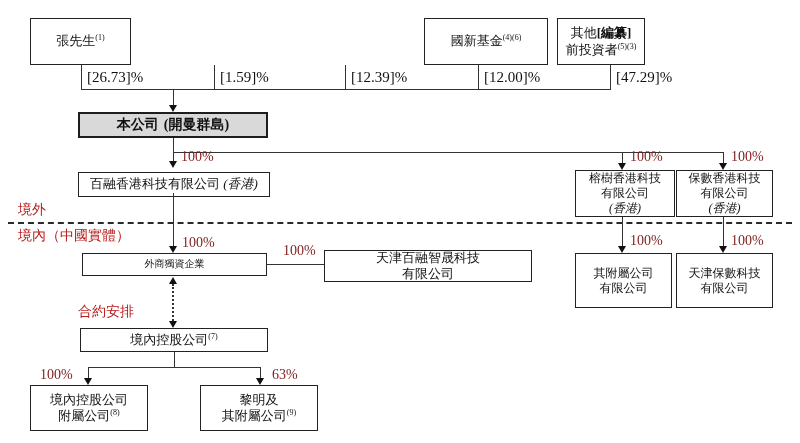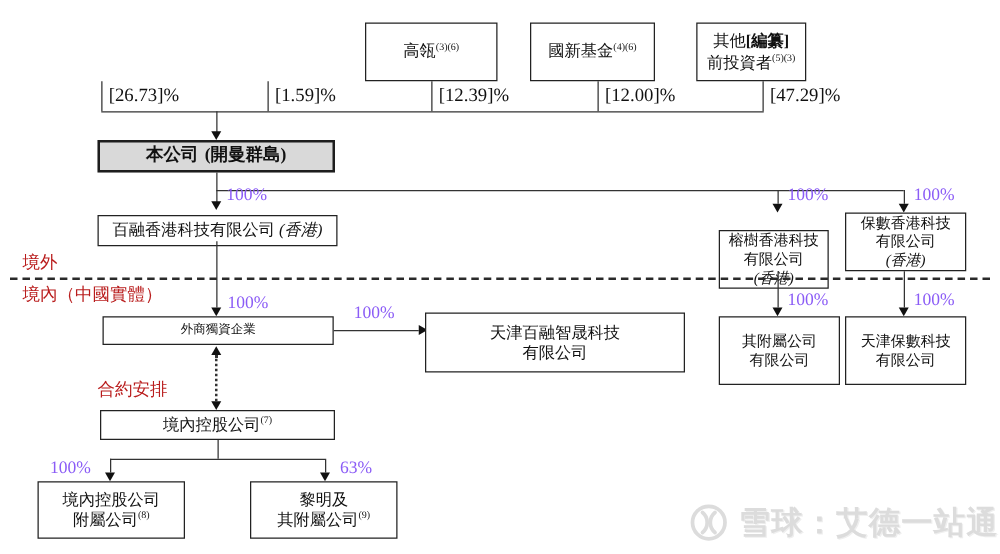--- a/index.html
+++ b/index.html
@@ -22,36 +22,36 @@
   .company-box{background:#d9d9d9;border:2px solid #1d1d1d;font-weight:bold;font-size:14px;}
   .company-box .bi{margin-left:5px;}
   .vl{position:absolute;width:1px;background:#333;}
   .hl{position:absolute;height:1px;background:#333;}
   .dash-h{position:absolute;border-top:2px dashed #2a2a2a;height:0;}
   .dot-v{position:absolute;width:0;border-left:2px dotted #333;}
   .ad{position:absolute;width:0;height:0;border-left:4px solid transparent;border-right:4px solid transparent;border-top:7px solid #111;}
   .au{position:absolute;width:0;height:0;border-left:4px solid transparent;border-right:4px solid transparent;border-bottom:7px solid #111;}
   .ar{position:absolute;width:0;height:0;border-top:4px solid transparent;border-bottom:4px solid transparent;border-left:7px solid #111;}
   .pct{position:absolute;font-size:15px;color:#111;white-space:nowrap;}
-  .pct-s{position:absolute;font-size:14px;color:#8b5cf6;white-space:nowrap;}
+  .pct-s{position:absolute;font-size:14px;color:#7f1d1d;white-space:nowrap;}
   .zone{position:absolute;font-size:14px;color:#b91c1c;white-space:nowrap;}
   .wm{position:absolute;left:551px;top:401px;display:flex;align-items:center;gap:8px;
       color:#dcdcdc;font-size:25px;font-weight:bold;letter-spacing:1px;
       text-shadow:1px 1px 0 #efefef;}
   .small-cjk{font-size:12px;}
 </style>
 </head>
 <body>
 
 <div class="stage">
 
-  <div class="box" style="left:292px;top:18px;width:106px;height:47px">
-    <span class="lbl"><span class="pre">高瓴</span><sup class="fn">(3)(6)</sup></span>
+  <div class="box" style="left:30px;top:18px;width:101px;height:47px">
+    <span class="lbl"><span class="pre">張先生</span><sup class="fn">(1)</sup></span>
   </div>
-  <div class="box" style="left:424px;top:18px;width:100px;height:47px">
+  <div class="box" style="left:424px;top:18px;width:124px;height:47px">
     <span class="lbl"><span class="pre">國新基金</span><sup class="fn">(4)(6)</sup></span>
   </div>
   <div class="box" style="left:557px;top:18px;width:88px;height:47px">
     <span class="lbl">
       <span>其他</span><span class="bd">[編纂]</span>
       <span class="l2"><span>前投資者</span><sup class="fn">(5)(3)</sup></span>
     </span>
   </div>
 
   <div class="vl" style="left:81px;top:65px;height:24px"></div>
@@ -85,21 +85,21 @@
   <div class="ad" style="left:618px;top:163px"></div>
   <span class="pct-s" style="left:630px;top:149px">100%</span>
 
   <div class="vl" style="left:723px;top:152px;height:11px"></div>
   <div class="ad" style="left:719px;top:163px"></div>
   <span class="pct-s" style="left:731px;top:149px">100%</span>
 
   <div class="box" style="left:78px;top:172px;width:192px;height:25px">
     <span class="lbl"><span>百融香港科技有限公司</span> <i class="rgn-inline">(香港)</i></span>
   </div>
-  <div class="box small-cjk" style="left:575px;top:184px;width:88px;height:47px">
+  <div class="box small-cjk" style="left:575px;top:170px;width:100px;height:47px">
     <span class="lbl"><span class="pre">榕樹香港科技
 有限公司</span><i class="rgn-block">(香港)</i></span>
   </div>
   <div class="box small-cjk" style="left:676px;top:170px;width:97px;height:47px">
     <span class="lbl"><span class="pre">保數香港科技
 有限公司</span><i class="rgn-block">(香港)</i></span>
   </div>
 
   <span class="zone" style="left:18px;top:201px">境外</span>
   <div class="dash-h" style="left:8px;top:222px;width:784px"></div>
@@ -109,21 +109,21 @@
   <div class="ad" style="left:169px;top:246px"></div>
   <span class="pct-s" style="left:182px;top:235px">100%</span>
 
   <div class="box" style="left:82px;top:253px;width:185px;height:23px;font-size:10px">
     <span class="lbl">外商獨資企業</span>
   </div>
 
   <div class="hl" style="left:267px;top:264px;width:68px"></div>
   <div class="ar" style="left:335px;top:260px"></div>
   <span class="pct-s" style="left:283px;top:243px">100%</span>
-  <div class="box" style="left:340px;top:250px;width:208px;height:48px">
+  <div class="box" style="left:324px;top:250px;width:208px;height:32px">
     <span class="lbl pre">天津百融智晟科技
 有限公司</span>
   </div>
 
   <div class="vl" style="left:622px;top:217px;height:29px"></div>
   <div class="ad" style="left:618px;top:246px"></div>
   <span class="pct-s" style="left:630px;top:233px">100%</span>
 
   <div class="vl" style="left:723px;top:217px;height:29px"></div>
   <div class="ad" style="left:719px;top:246px"></div>
@@ -158,22 +158,14 @@
 
   <div class="box" style="left:30px;top:385px;width:118px;height:46px">
     <span class="lbl"><span class="pre">境內控股公司
 附屬公司</span><sup class="fn">(8)</sup></span>
   </div>
   <div class="box" style="left:200px;top:385px;width:118px;height:46px">
     <span class="lbl"><span class="pre">黎明及
 其附屬公司</span><sup class="fn">(9)</sup></span>
   </div>
 
-  <div class="wm">
-    <svg width="32" height="32" viewBox="0 0 32 32">
-      <circle cx="16" cy="16" r="13" fill="none" stroke="#dcdcdc" stroke-width="3"></circle>
-      <path d="M11 8 C16 12 16 20 11 24" fill="none" stroke="#dcdcdc" stroke-width="3" stroke-linecap="round"></path>
-      <path d="M21 8 C16 12 16 20 21 24" fill="none" stroke="#dcdcdc" stroke-width="3" stroke-linecap="round"></path>
-    </svg>
-    <span>雪球：艾德一站通</span>
-  </div>
 
 </div>
 
 </body></html>

